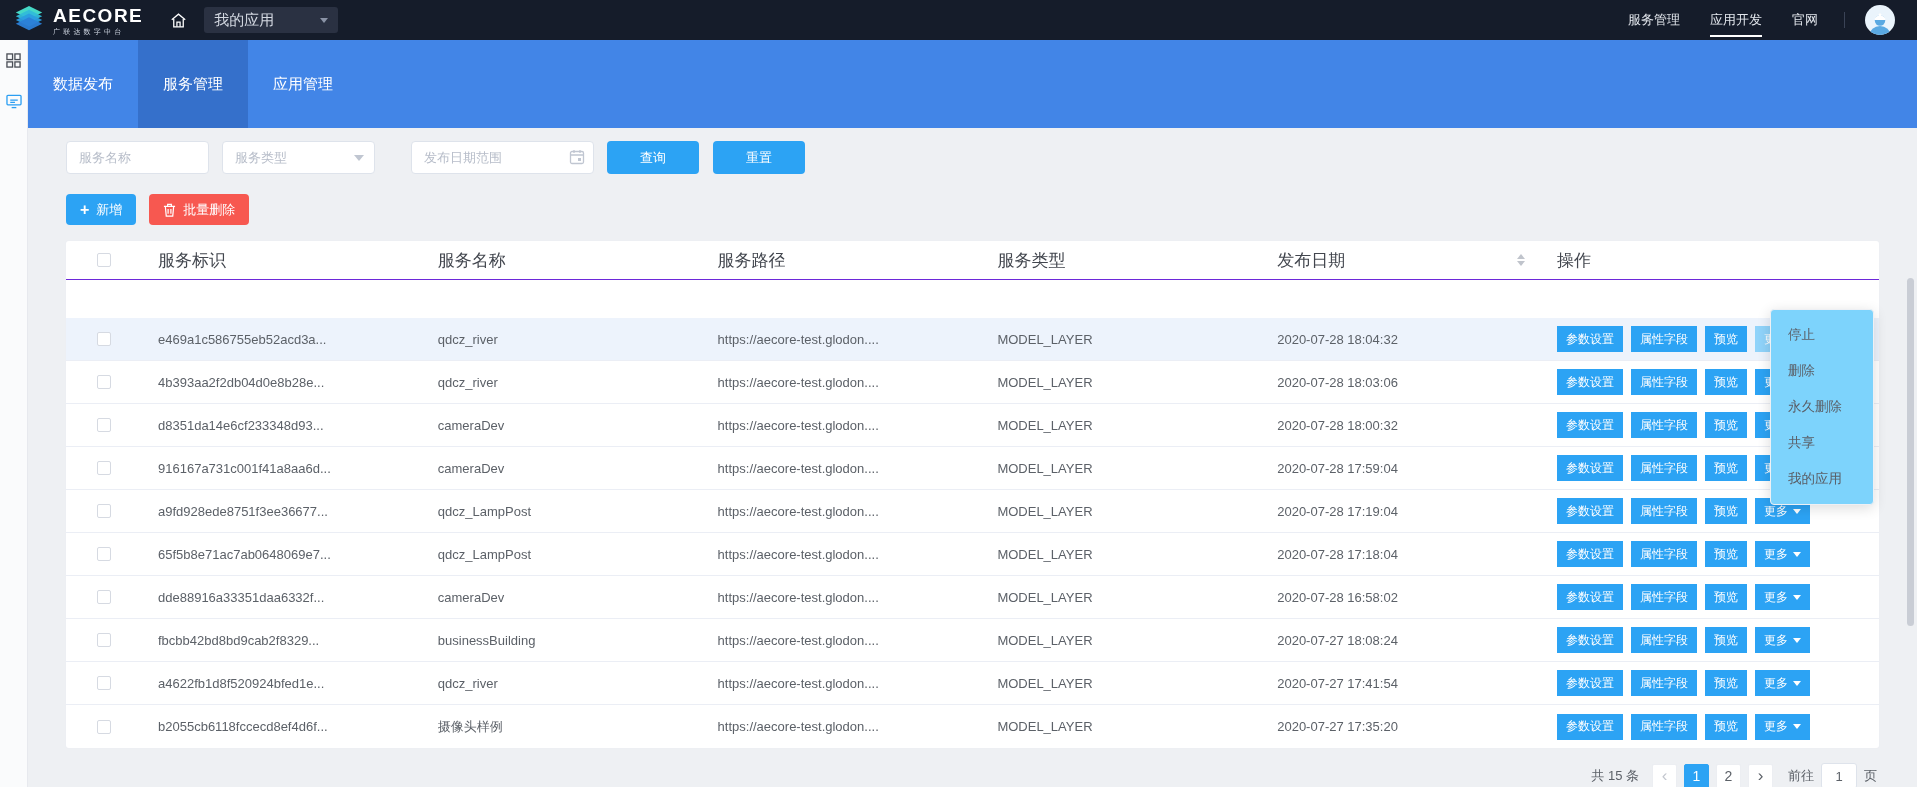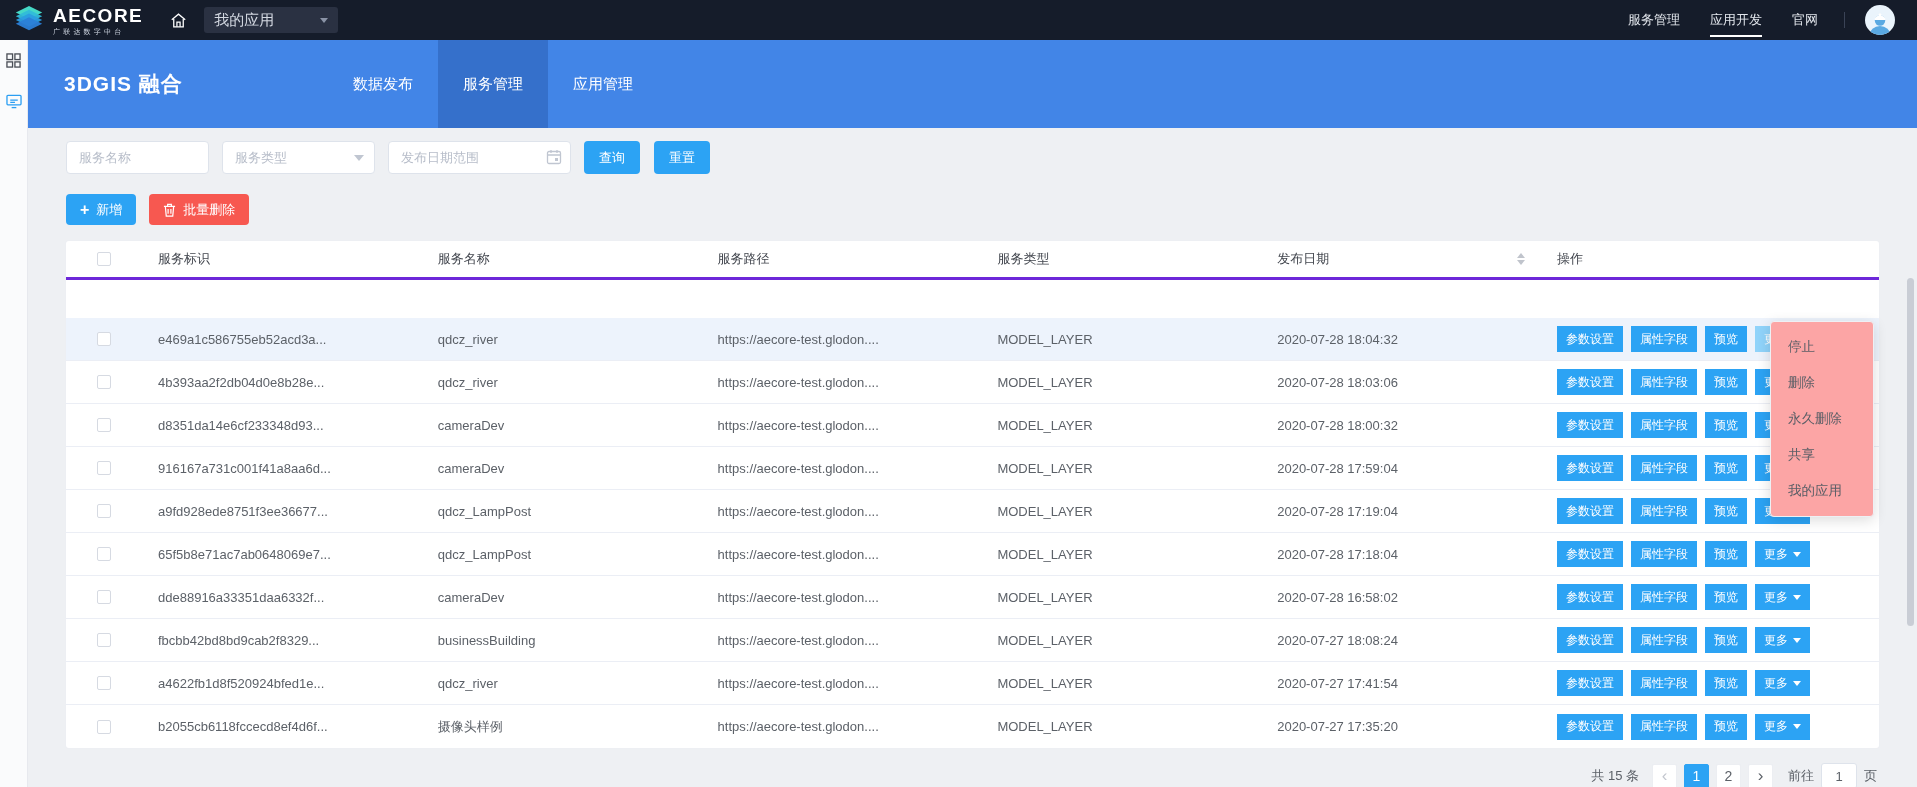--- a/index.html
+++ b/index.html
@@ -35,56 +35,56 @@
   .tab { padding:0 25px; display:flex; align-items:center; color:#fff; font-size:15px; cursor:pointer; }
   .tab.active { background:#3570cb; }
 
   
   .filter-bar { display:flex; align-items:center; gap:13px; padding:13px 0 0 38px; }
   .f-field { position:relative; }
   .f-field input { height:33px; border:1px solid #dee3eb; border-radius:4px; background:#fff; font-size:13px; color:#5c6168; padding:0 12px; outline:none; font-family:inherit; }
   .f-field input::placeholder { color:#b7bdc9; }
   .f-name input { width:143px; }
   .f-type input { width:153px; padding-right:30px; }
-  .f-date input { width:183px; padding-right:32px; }
+  .f-date input { width:183px; padding-right:32px;margin-left:23px; }
   .f-caret { position:absolute; right:11px; top:14px; width:0; height:0; border-left:5px solid transparent; border-right:5px solid transparent; border-top:6px solid #c0c6d1; pointer-events:none; }
   .f-cal { position:absolute; right:9px; top:8px; pointer-events:none; }
   .btn { border:none; border-radius:4px; color:#fff; font-size:13px; cursor:pointer; font-family:inherit; display:inline-flex; align-items:center; justify-content:center; }
   .btn-blue { background:#2ca3f4; }
   .btn-red { background:#f75850; }
-  .f-btn { height:33px; padding:0 15px; }
+  .f-btn { height:33px; padding:0 33px; }
   .f-btn.reset { margin-left:1px; }
 
   
   .action-bar { display:flex; gap:13px; padding:20px 0 0 38px; }
   .a-btn { height:31px; padding:0 14px; gap:7px; }
   .a-btn .plus { font-size:16px; font-weight:bold; line-height:1; }
 
   
   .table-card { margin:16px 38px 0 38px; background:#fff; border-radius:3px; position:relative; box-shadow:0 0 0 1px #edeff3; }
   .thead, .trow { display:flex; align-items:center; }
-  .thead { height:39px; border-bottom:3px solid #6d28d9; color:#42464e; font-size:13px; }
+  .thead { height:39px; border-bottom:1px solid #6d28d9; color:#42464e; font-size:17px; }
   .trow { height:43px; border-bottom:1px solid #ebeef5; font-size:13px; color:#5c6168; }
   .trow:last-child { border-bottom:none; }
   .trow.highlight { background:#edf3fc;margin-top:38px; }
   .c-check { width:92px; padding-left:31px; display:flex; align-items:center; }
   .checkbox { width:14px; height:14px; border:1px solid #d6dae2; border-radius:2px; background:#fff; cursor:pointer; }
   .c { flex:1; padding-right:14px; white-space:nowrap; overflow:hidden; text-overflow:ellipsis; }
   .c-date { display:flex; align-items:center; justify-content:space-between; }
   .sorter { display:flex; flex-direction:column; gap:2px; margin-right:18px; cursor:pointer; }
   .sorter .up { width:0;height:0;border-left:4px solid transparent;border-right:4px solid transparent;border-bottom:5px solid #c0c4cc; }
   .sorter .dn { width:0;height:0;border-left:4px solid transparent;border-right:4px solid transparent;border-top:5px solid #c0c4cc; }
   .c-ops { width:322px; display:flex; align-items:center; gap:8px; }
   .row-action { height:26px; padding:0 9px; font-size:12px; border-radius:0; }
   .more-btn { gap:5px; }
   .more-btn .mcaret { width:0;height:0;border-left:4px solid transparent;border-right:4px solid transparent;border-top:5px solid #fff; }
   .more-btn.open { background:#90d3fa; }
 
   
-  .dropdown { position:absolute; top:80px; right:5px; width:104px; background:#fca5a5; border:1px solid #eef0f4; border-radius:4px; box-shadow:0 3px 14px rgba(0,0,0,0.14); padding:7px 0; z-index:20; }
+  .dropdown { position:absolute; top:68px; right:5px; width:104px; background:#7dd3fc; border:1px solid #eef0f4; border-radius:4px; box-shadow:0 3px 14px rgba(0,0,0,0.14); padding:7px 0; z-index:20; }
   .dd-item { height:36px; display:flex; align-items:center; padding:0 17px; font-size:13.5px; color:#5a5e66; cursor:pointer; white-space:nowrap; }
 
   
   .pagination { display:flex; justify-content:flex-end; align-items:center; margin:15px 40px 0 0; gap:7px; font-size:13px; color:#5c6168; }
   .pg-total { margin-right:6px; }
   .pg-btn { width:25px; height:25px; border-radius:2px; background:#fff; display:flex; align-items:center; justify-content:center; cursor:pointer; font-size:14px; border:1px solid #eceef2; }
   .pg-arrow { font-size:17px; line-height:1; padding-bottom:2px; }
   .pg-prev { color:#c3c7cf; }
   .pg-next { color:#5c6168; }
   .pg-page.current { background:#2ca3f4; color:#fff; border-color:#2ca3f4; cursor:default; }
@@ -154,21 +154,20 @@
         <rect x="1" y="1.5" width="15" height="10" rx="1"></rect>
         <path d="M4.5 6.5 h8 M4.5 9 h5"></path>
         <path d="M6 14.5 h5"></path>
       </svg>
     </span>
   </div>
 
   <div class="content">
 
     <div class="page-header">
-      <div class="page-title">3DGIS 融合</div>
       <div class="tabs">
         <div class="tab">数据发布</div>
         <div class="tab active">服务管理</div>
         <div class="tab">应用管理</div>
       </div>
     </div>
 
     <div class="filter-bar">
       <span class="f-field f-name">
         <input placeholder="服务名称" style="">

